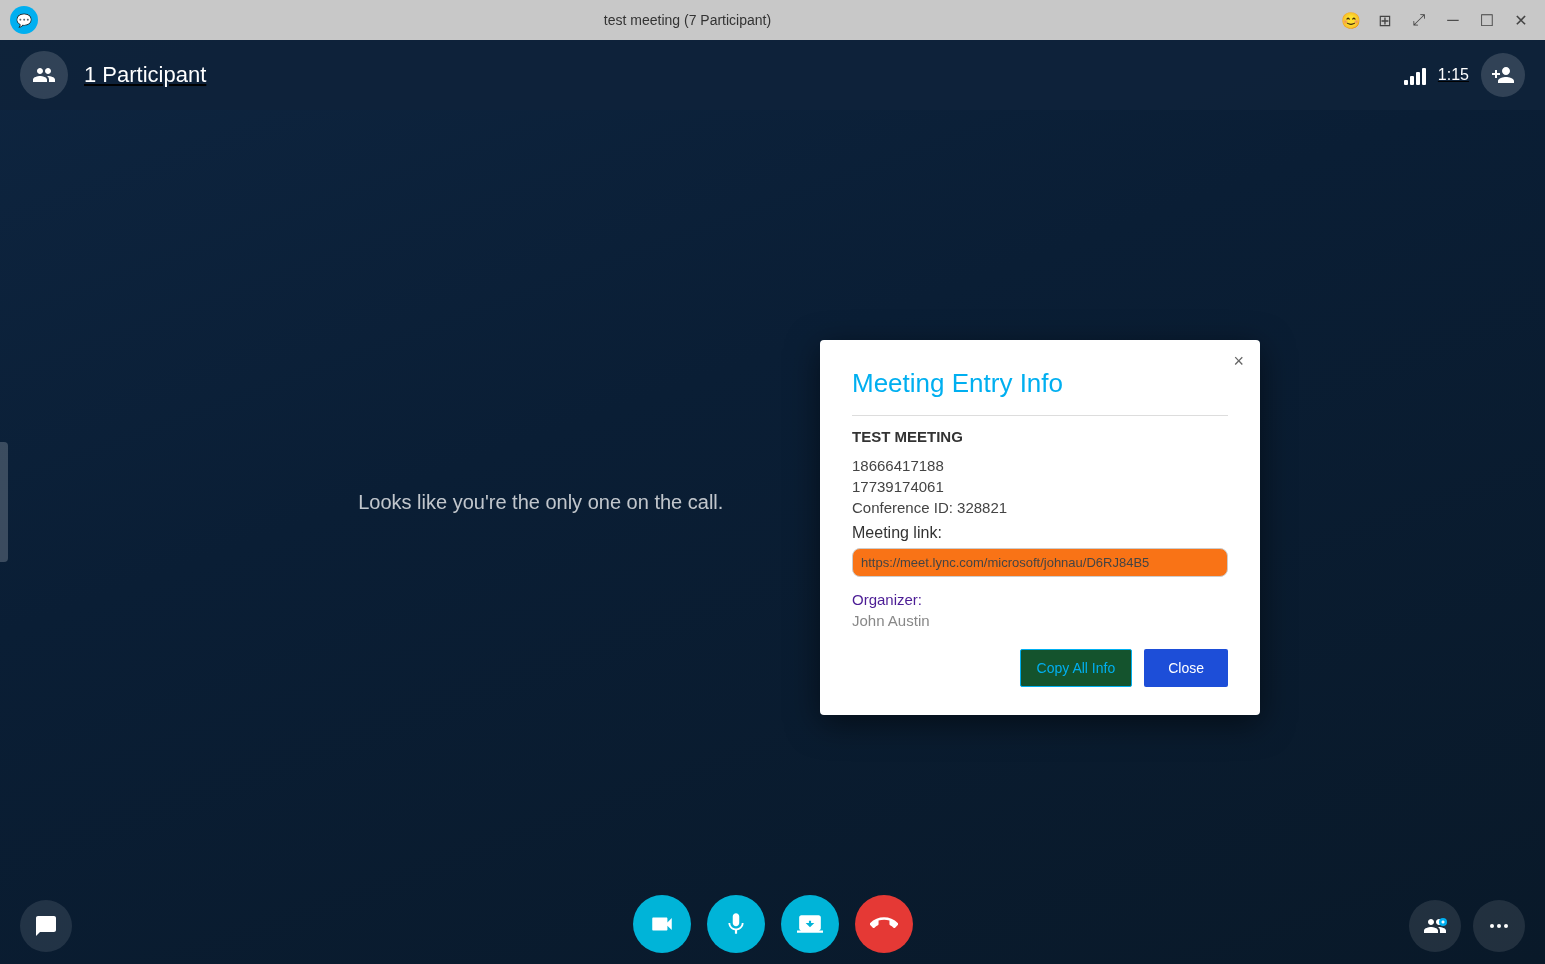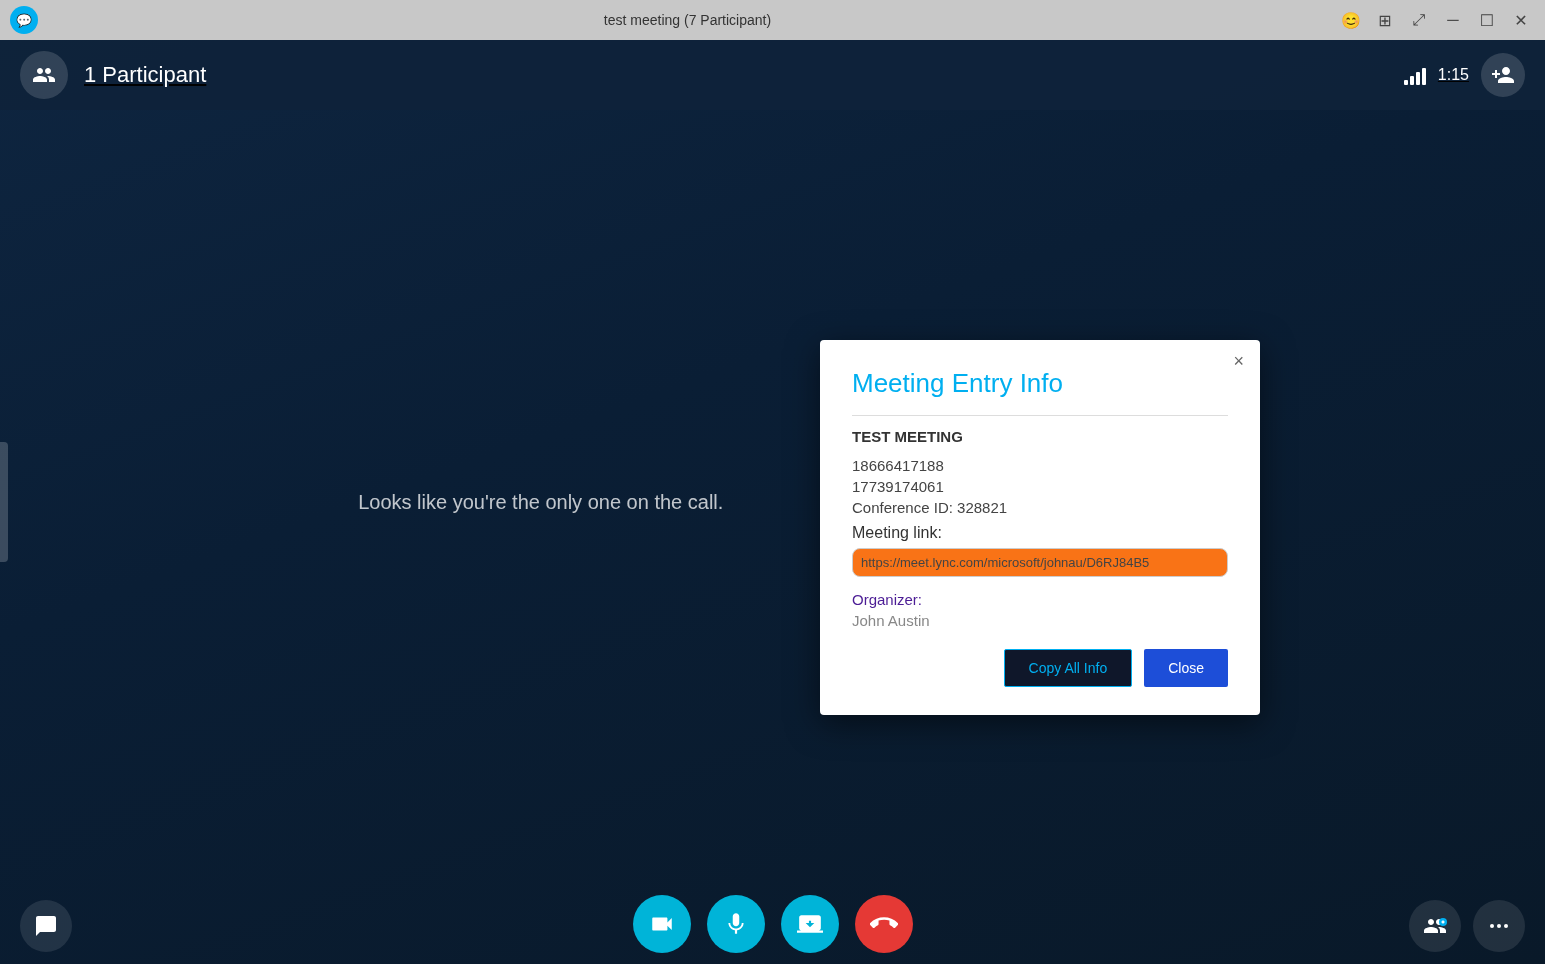--- a/index.html
+++ b/index.html
@@ -298,23 +298,23 @@
       font-size: 15px;
       color: #888;
       margin-bottom: 20px;
     }
     .modal-footer {
       display: flex;
       justify-content: flex-end;
       gap: 12px;
     }
     .btn-copy-all {
-      padding: 10px 24px;
+      padding: 10px 16px;
       border: 1px solid #00aff0;
-      background: #0f172a;
+      background: #14532d;
       color: #00aff0;
       font-size: 14px;
       cursor: pointer;
       border-radius: 2px;
     }
     .btn-close {
       padding: 10px 24px;
       background: #1d4ed8;
       color: white;
       font-size: 14px;

